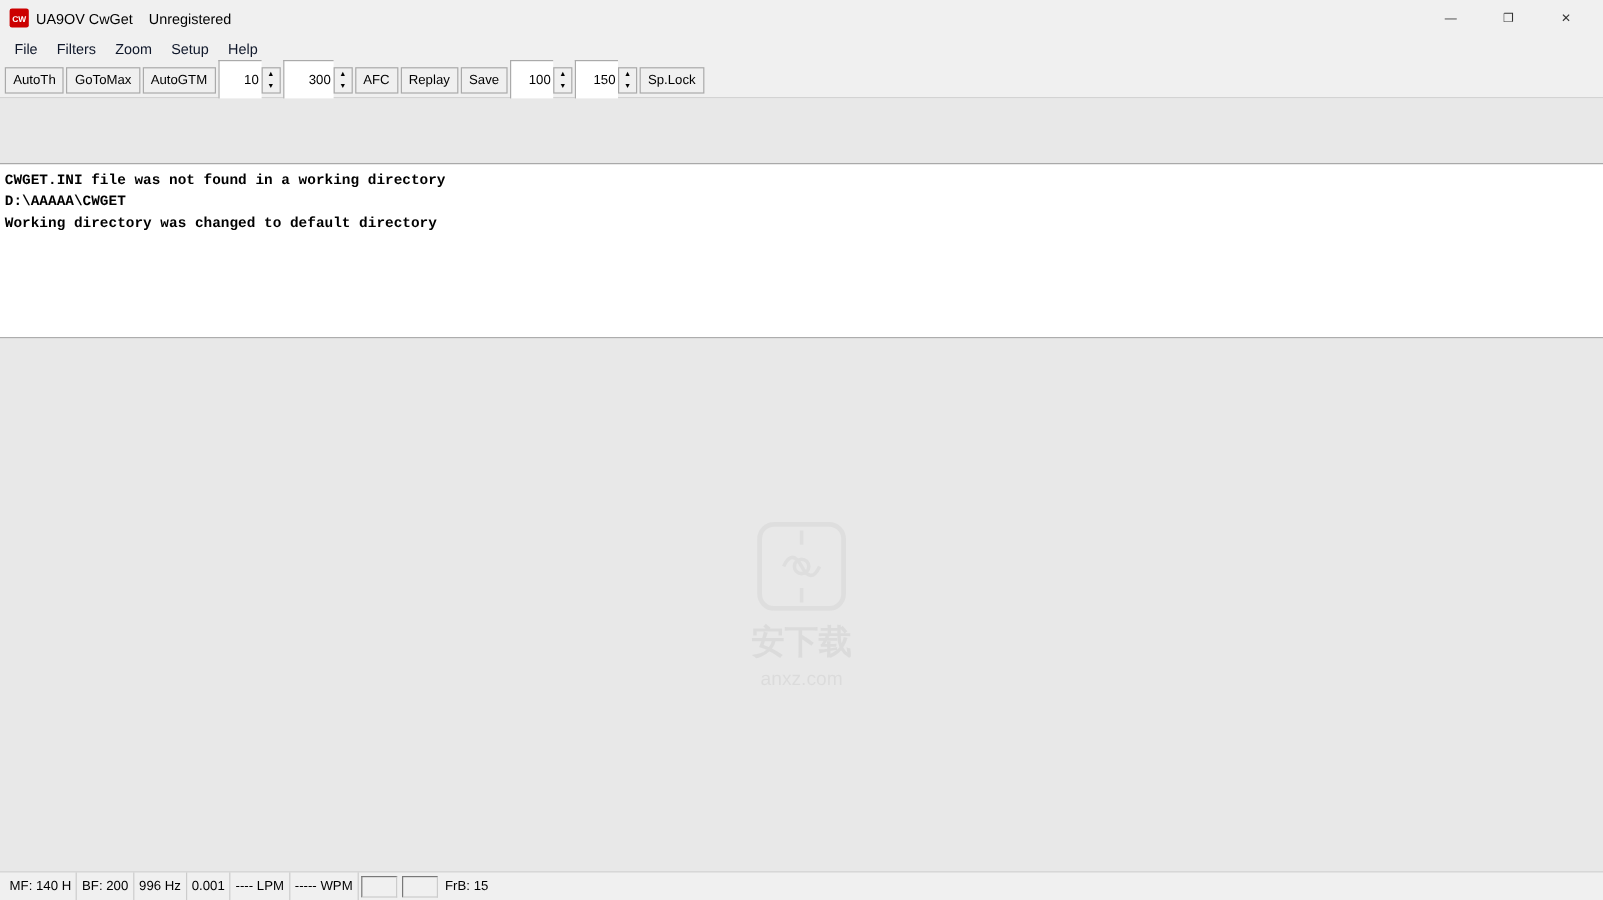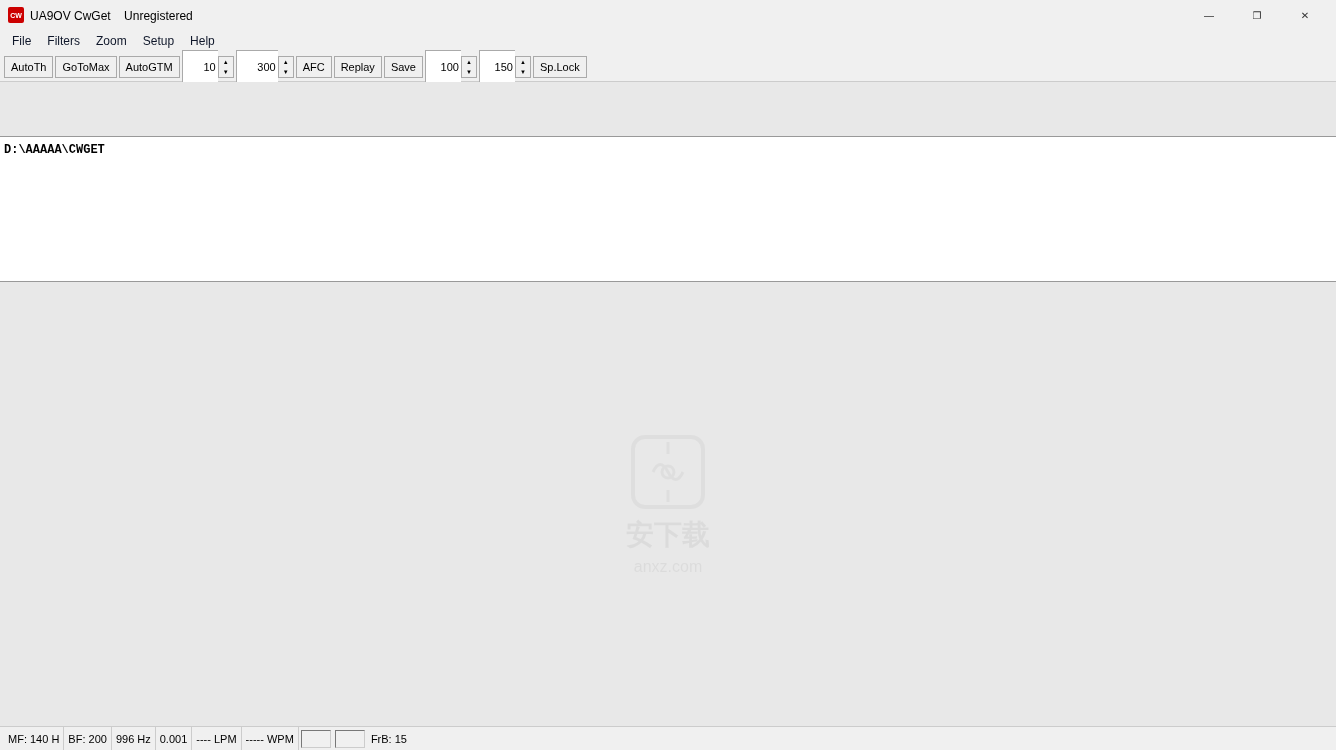--- a/index.html
+++ b/index.html
@@ -293,21 +293,23 @@
       <button class="spin-btn">▼</button>
     </div>
   </div>
 
   <button class="toolbar-btn">Sp.Lock</button>
 </div>
 
 <div id="spectrum-area"></div>
 
 <div id="text-output">
+  <div>CWGET.INI file was not found in a working directory</div>
   <div>D:\AAAAA\CWGET</div>
+  <div>Working directory was changed to default directory</div>
 </div>
 
 <div id="waterfall-area">
   <div id="watermark">
     <svg id="watermark-icon" viewBox="0 0 80 80">
       <rect x="5" y="5" width="70" height="70" rx="12" ry="12" fill="none" stroke="#aaa" stroke-width="4"></rect>
       <path d="M25 40 Q32 25 40 40 Q48 55 55 40" fill="none" stroke="#aaa" stroke-width="3"></path>
       <circle cx="40" cy="40" r="6" fill="none" stroke="#aaa" stroke-width="3"></circle>
       <line x1="40" y1="10" x2="40" y2="22" stroke="#aaa" stroke-width="3"></line>
       <line x1="40" y1="58" x2="40" y2="70" stroke="#aaa" stroke-width="3"></line>

